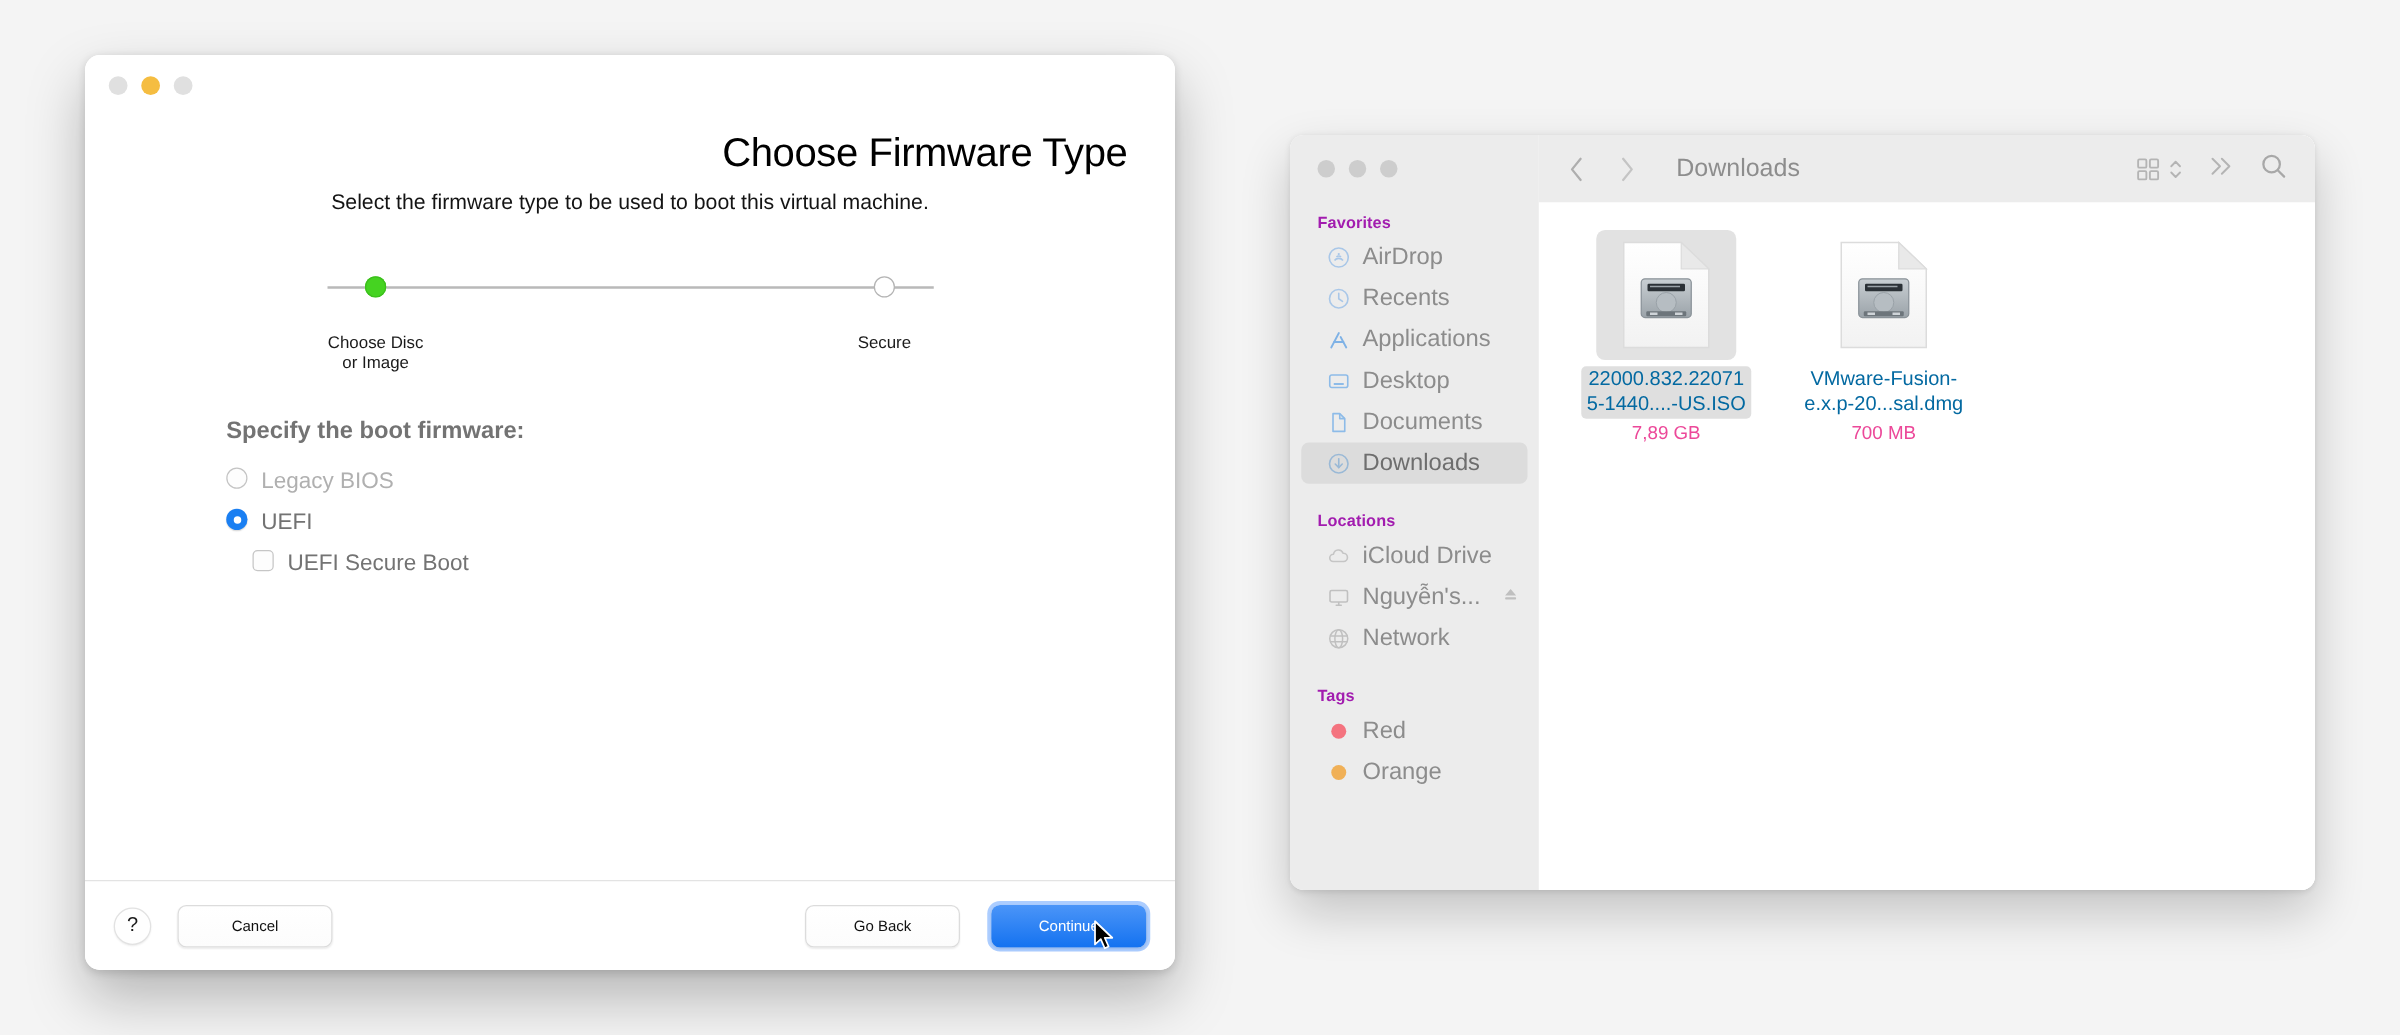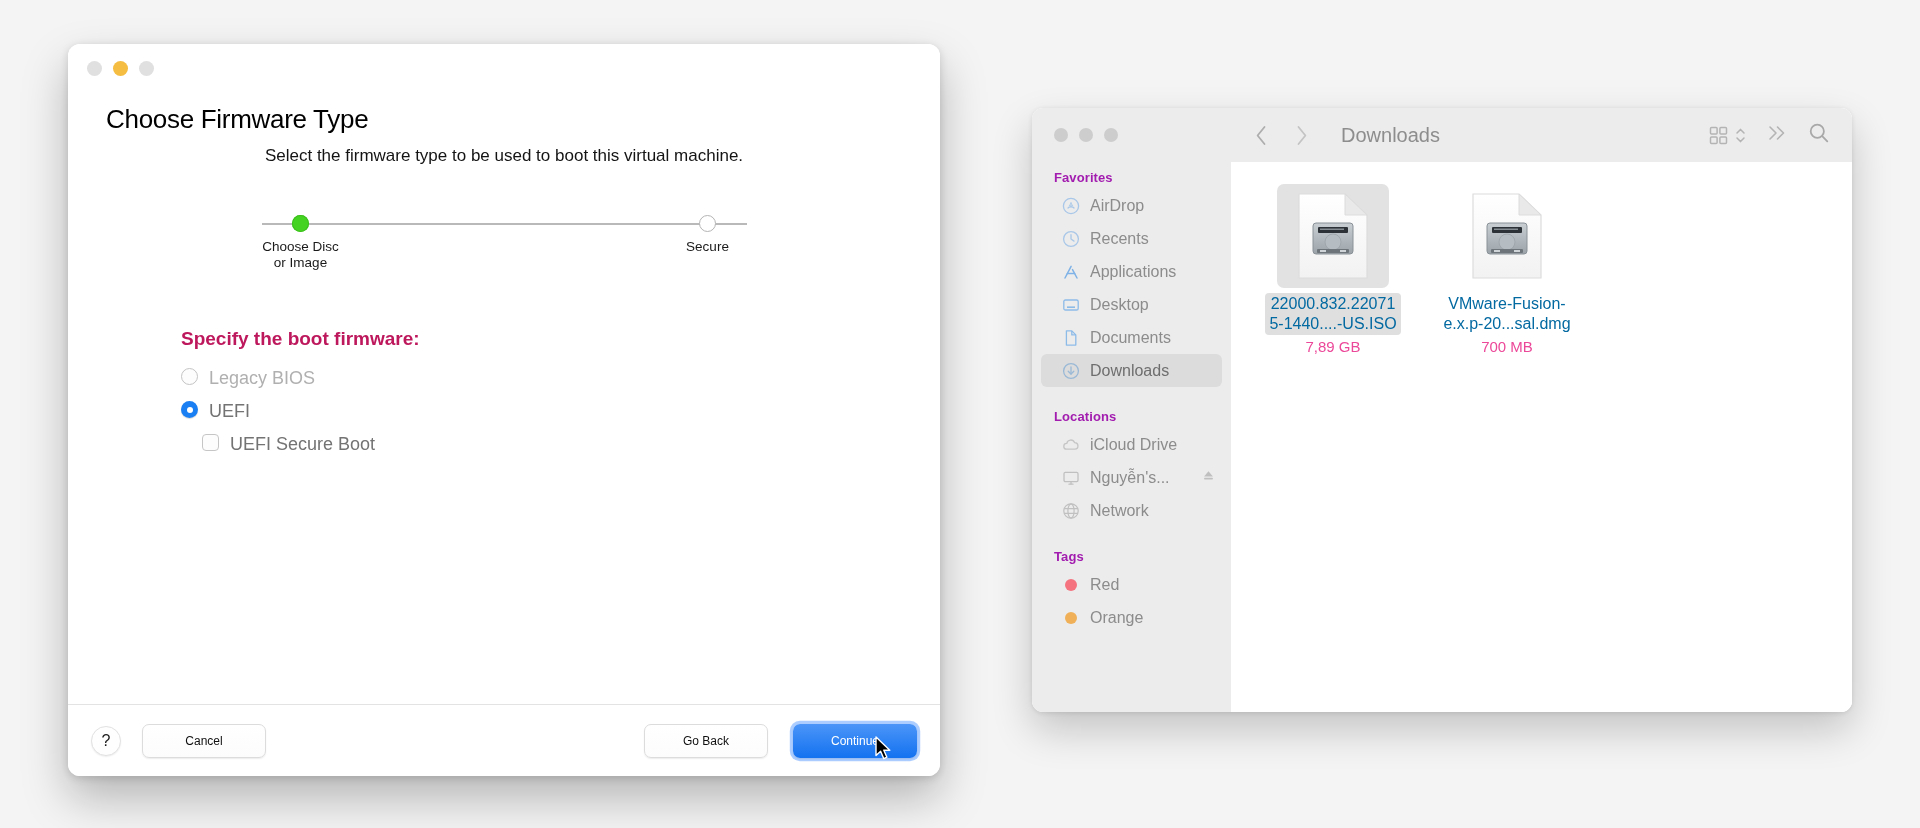--- a/index.html
+++ b/index.html
@@ -45,22 +45,22 @@
   .tl.grey { background: #e0e0e0; }
   .tl.yellow { background: #f5bd41; }
 
   .wz-body {
     flex: 1 1 auto;
     position: relative;
     padding: 0 38px;
   }
 
   .wz-title {
-    text-align: left;
-    font-size: 26px;
+    text-align: right;
+    font-size: 32px;
     font-weight: 400;
     letter-spacing: -0.3px;
     color: #000000;
     margin-top: 12px;
   }
   .wz-subtitle {
     text-align: center;
     font-size: 17px;
     color: #141414;
     margin-top: 11px;
@@ -86,20 +86,21 @@
     top: 0; left: 0; right: 0;
     display: flex;
     justify-content: space-between;
   }
   .step {
     position: relative;
     display: flex;
     flex-direction: column;
     align-items: center;
     width: 120px;
+    gap: 21px;
   }
   .step-dot {
     width: 17px; height: 17px;
     border-radius: 50%;
     background: #ffffff;
     z-index: 2;
   }
   .step-dot.done { background: #45d321; box-shadow: 0 0 0 1px #3cbf1d inset; }
   .step-dot.current { background: #2e2e2e; }
   .step-dot.todo { background: #ffffff; border: 1.6px solid #b4b4b4; }
@@ -112,21 +113,21 @@
     white-space: pre-line;
   }
   .step:first-child { align-items: center; }
 
   
   .opt-heading {
     margin-top: 51px;
     margin-left: 75px;
     font-size: 19px;
     font-weight: bold;
-    color: #be185d;
+    color: #737373;
   }
   .opt-list { margin-top: 18px; margin-left: 75px; }
 
   .opt-row {
     display: flex;
     align-items: flex-start;
     height: 33px;
     gap: 11px;
   }
   .opt-row.indent { margin-left: 21px; }
@@ -257,21 +258,21 @@
     letter-spacing: 0.1px;
   }
   .sb-item {
     height: 33px;
     display: flex;
     align-items: center;
     gap: 10px;
     padding-left: 20px;
     margin: 0 9px;
     border-radius: 6px;
-    font-size: 16px;
+    font-size: 19px;
     color: #8c8c8c;
     position: relative;
   }
   .sb-item.selected { background: #dcdcdc; color: #6e6e6e; }
   .sb-icon {
     width: 19px; height: 19px;
     flex: 0 0 19px;
     display: flex;
     align-items: center;
     justify-content: center;

